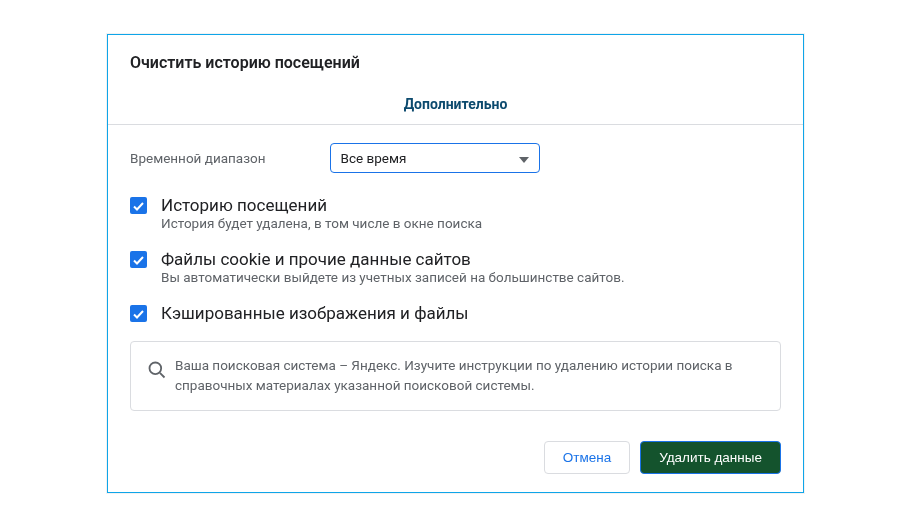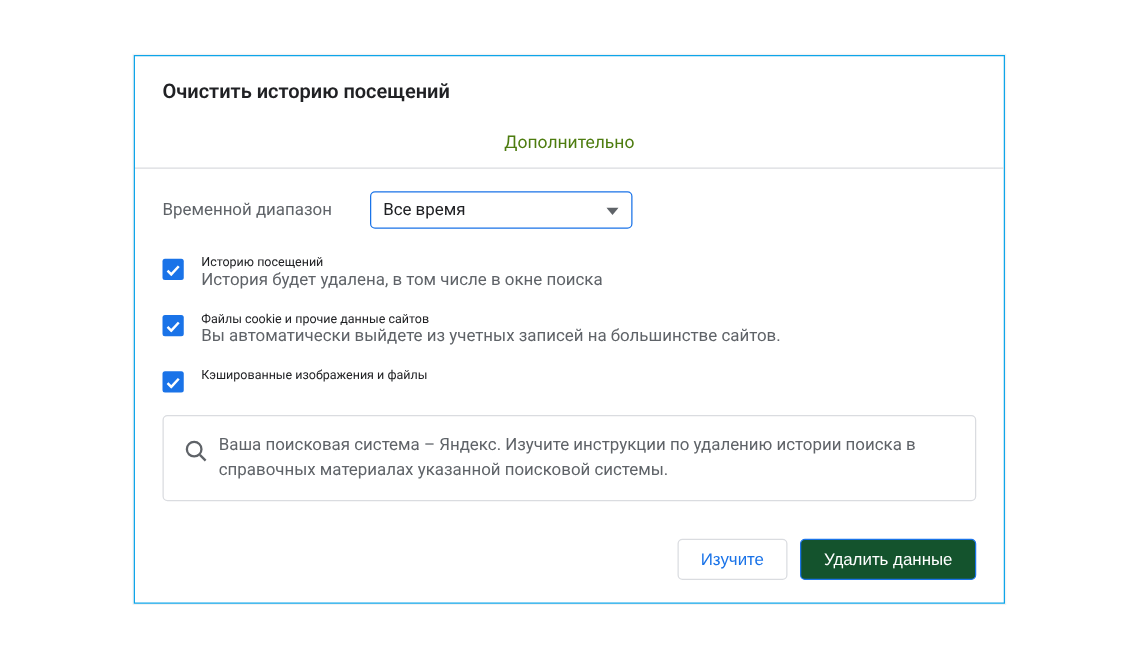--- a/index.html
+++ b/index.html
@@ -26,23 +26,24 @@
     }
     .tabs {
       display: flex;
       border-bottom: 1px solid #dadce0;
     }
     .tab {
       flex: 1;
       text-align: center;
       padding: 10px 0 12px 0;
       font-size: 14px;
-      color: #4d7c0f;
+      color: #0c4a6e;
       cursor: pointer;
       position: relative;
+      font-weight: bold;
     }
     .tab.active {
       color: #1a73e8;
       font-weight: 500;
     }
     .tab.active::after {
       content: "";
       position: absolute;
       left: 0; right: 0; bottom: -1px;
       height: 3px;
@@ -67,20 +68,21 @@
       border-radius: 4px;
       padding: 6px 10px;
       width: 210px;
       display: flex;
       align-items: center;
       justify-content: space-between;
       font-size: 13.5px;
       color: #202124;
       cursor: pointer;
       background: #fff;
+      margin-left: 34px;
     }
     .select svg { width: 10px; height: 6px; }
     .check-item {
       display: flex;
       align-items: flex-start;
       gap: 14px;
       margin-bottom: 18px;
     }
     .checkbox {
       width: 17px;
@@ -89,21 +91,21 @@
       border-radius: 2px;
       background: #1a73e8;
       display: flex;
       align-items: center;
       justify-content: center;
       margin-top: 2px;
       cursor: pointer;
     }
     .checkbox svg { width: 11px; height: 9px; }
     .check-item .texts .title {
-      font-size: 10px;
+      font-size: 17px;
       color: #202124;
     }
     .check-item .texts .desc {
       font-size: 13.5px;
       color: #5f6368;
       margin-top: 0;
     }
     .info-box {
       border: 1px solid #dadce0;
       border-radius: 4px;
@@ -222,17 +224,17 @@
           <circle cx="10" cy="10" r="7"></circle>
           <line x1="15.5" y1="15.5" x2="21" y2="21"></line>
         </svg>
       </div>
       <div class="text">Ваша поисковая система – Яндекс. Изучите инструкции по удалению истории поиска в справочных материалах указанной поисковой системы.</div>
     </div>
 
   </div>
 
   <div class="footer">
-    <button class="btn btn-cancel">Изучите</button>
+    <button class="btn btn-cancel">Отмена</button>
     <button class="btn btn-primary">Удалить данные</button>
   </div>
 
 </div>
 
 </body></html>

